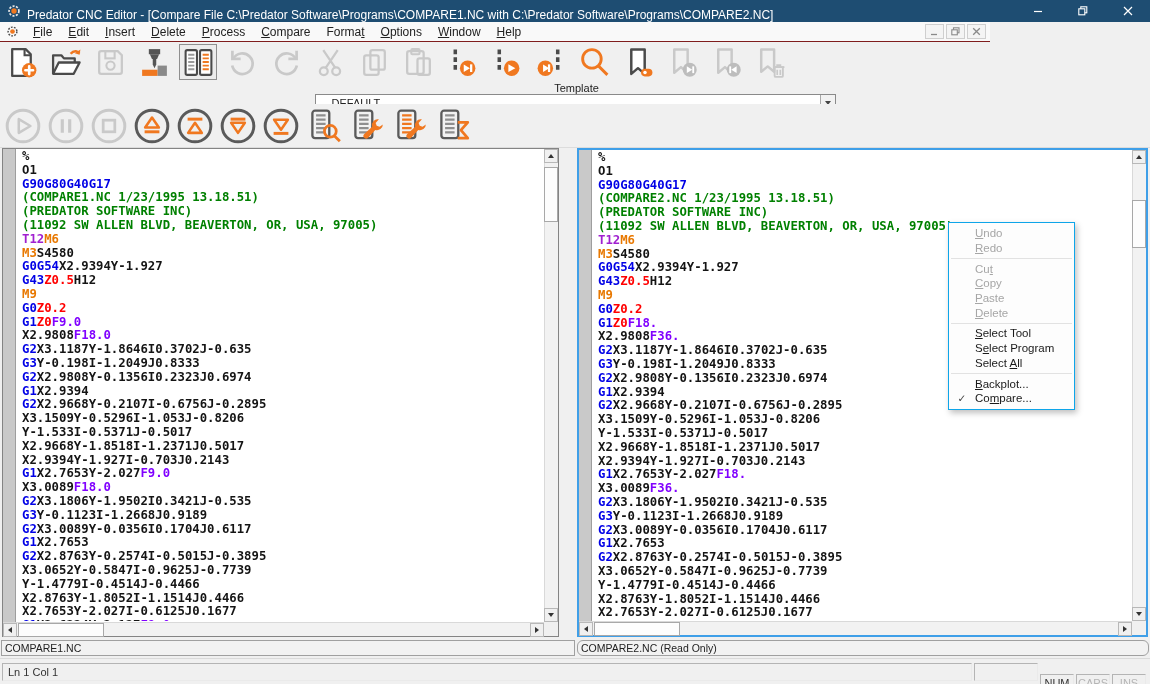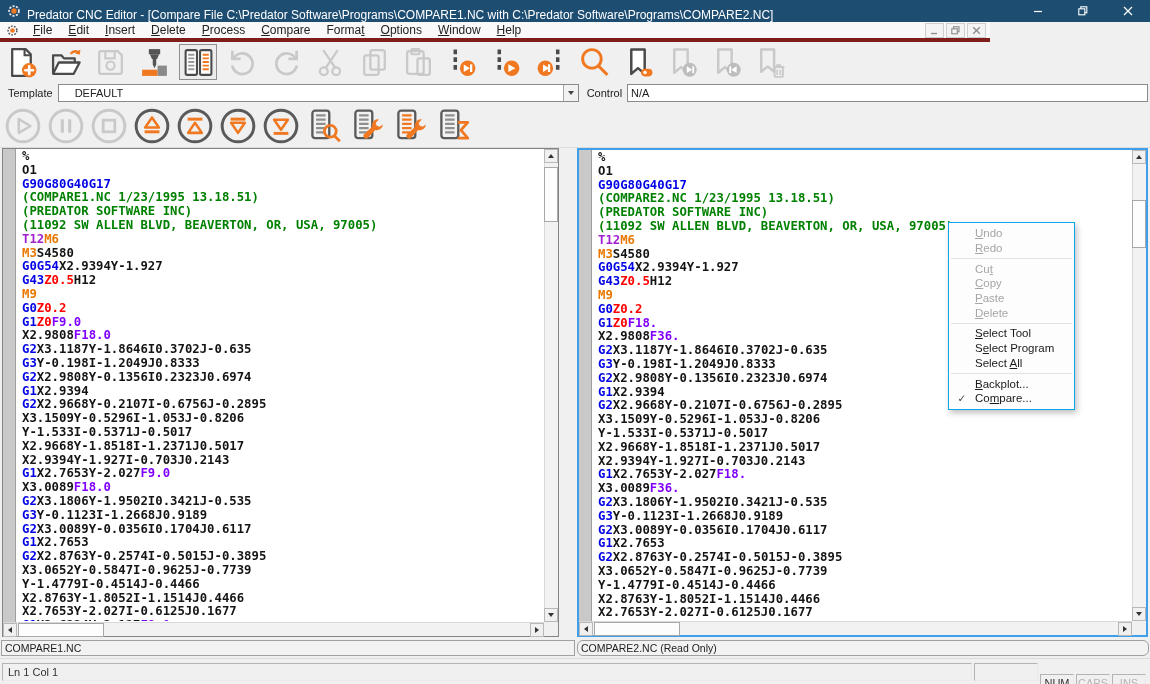--- a/index.html
+++ b/index.html
@@ -10,39 +10,39 @@
   
   #titlebar{position:absolute;left:0;top:0;width:1150px;height:22px;background:var(--c-title);
             display:flex;align-items:center;color:#fff;font-size:12px;}
   #titlebar .app-icon{width:14px;height:14px;margin:0 6px 0 7px;flex:0 0 auto;}
   #title-text{flex:1;white-space:nowrap;overflow:hidden;margin-top:8px;}
   .wbtn{width:45px;height:22px;display:flex;align-items:center;justify-content:center;flex:0 0 auto;}
   .wbtn svg{width:10px;height:10px;}
 
   
   #menubar{position:absolute;left:0;top:22px;width:990px;height:20px;background:#f9f9f9;
-           border-bottom:4px solid #7f1d1d;display:flex;align-items:center;font-size:12px;color:#222;}
+           border-bottom:1px solid #7f1d1d;display:flex;align-items:center;font-size:12px;color:#222;}
   #menubar .doc-icon{width:13px;height:13px;margin:0 6px 0 6px;flex:0 0 auto;}
   .menu-item{padding:2px 8px;white-space:nowrap;}
   #mdi-controls{margin-left:auto;display:flex;gap:2px;padding-right:4px;}
   .mdi-btn{width:19px;height:15px;border:1px solid #cfcfcf;background:#f4f4f4;display:flex;
            align-items:center;justify-content:center;}
   .mdi-btn svg{width:9px;height:9px;}
 
   
   #toolbar-main{position:absolute;left:0;top:42px;width:1150px;height:40px;background:#f0f0f0;
                 display:flex;align-items:center;padding-left:3px;gap:6px;}
   .tbtn{width:38px;height:36px;display:flex;align-items:center;justify-content:center;
         color:#4a4a4a;border:1px solid transparent;}
   .tbtn svg{width:33px;height:33px;}
   .tbtn.disabled{color:#c9c9c9;}
   .tbtn.checked{border:1px solid #8f8f8f;background:#ececec;}
 
   #combo-row{position:absolute;left:0;top:82px;width:1150px;height:22px;background:#f0f0f0;
-             display:flex;align-items:center;font-size:11px;color:#222;}
+             display:flex;align-items:center;font-size:11px;color:#222;flex-direction:column;}
   #combo-row .lbl{padding:0 5px 0 8px;}
   #template-combo{width:521px;height:18px;background:#fff;border:1px solid #8a8a8a;display:flex;align-items:center;}
   #template-combo .val{flex:1;padding-left:16px;font-size:11px;}
   #template-combo .drop{width:15px;height:16px;border-left:1px solid #a8a8a8;background:#f2f2f2;
                         display:flex;align-items:center;justify-content:center;}
   .arr-down{width:0;height:0;border-left:3.5px solid transparent;border-right:3.5px solid transparent;border-top:4.5px solid #444;}
   #control-field{flex:1;height:18px;margin-right:2px;background:#fff;border:1px solid #8a8a8a;
                  display:flex;align-items:center;padding-left:3px;font-size:11px;}
 
   #toolbar-compare{position:absolute;left:0;top:104px;width:1150px;height:44px;background:#f0f0f0;

